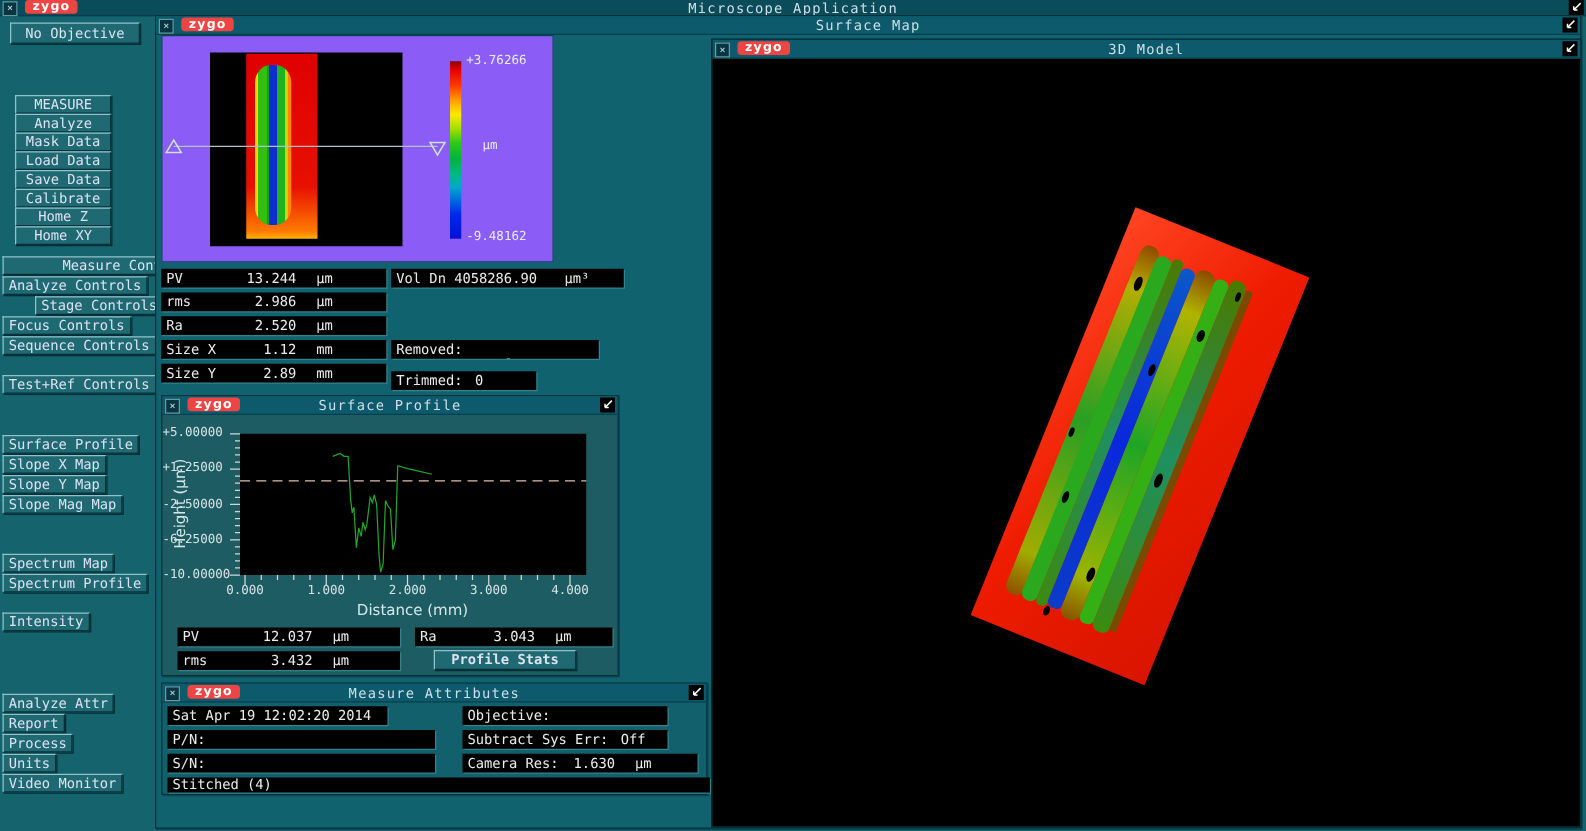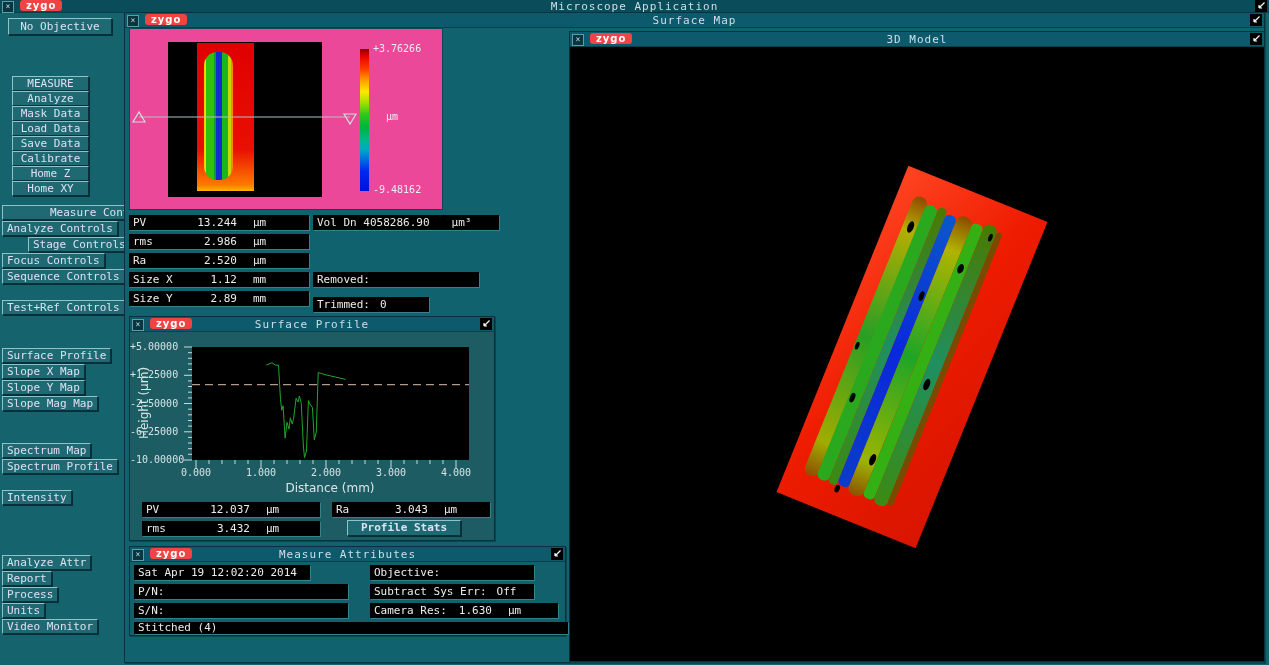--- a/index.html
+++ b/index.html
@@ -26,21 +26,21 @@
        white-space:nowrap;cursor:default;}
   
   .field{position:absolute;background:#000;color:#ececec;font-size:11px;line-height:15px;
        height:15px;display:flex;align-items:center;padding:0 4px;box-shadow:1px 1px 0 #35818c;
        white-space:pre;overflow:hidden;}
   .field .lab{flex:none;}
   .statrow .lab{width:48px;}
   .statrow .val{width:56px;text-align:right;}
   .statrow .unit{margin-left:16px;}
   
-  .map-panel{position:absolute;left:4px;top:15px;width:312px;height:180px;background:#ec4899;
+  .map-panel{position:absolute;left:4px;top:15px;width:312px;height:180px;background:#8b5cf6;
        border:1px solid #0a4750;}
   .map-black{position:absolute;left:38px;top:13px;width:154px;height:155px;background:#000;}
   .map-sample{position:absolute;left:29px;top:1px;width:57px;height:148px;
        background:linear-gradient(180deg,#df0000 0%,#e81000 72%,#ff7a00 96%,#ffb400 100%);}
   .map-stripes{position:absolute;left:7px;top:9px;width:29px;bottom:11px;
        border-radius:45%/14px;
        background:linear-gradient(90deg,#ffd400 0 8%,#30c010 8% 34%,#0b9e2e 34% 40%,
                   #0e2fd0 40% 62%,#1ab520 62% 82%,#c8d800 82% 92%,#ff8800 92% 100%);}
   .cbar{position:absolute;left:230px;top:20px;width:9px;height:142px;
        background:linear-gradient(180deg,#900000 0%,#e80000 5%,#ff3c00 14%,#ff9e00 22%,

